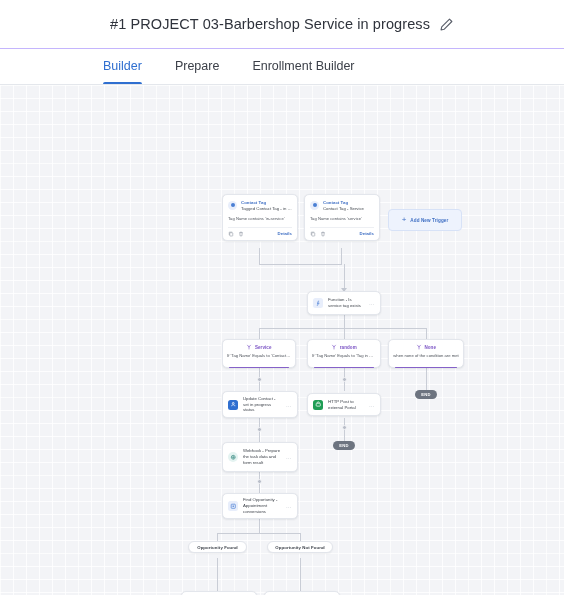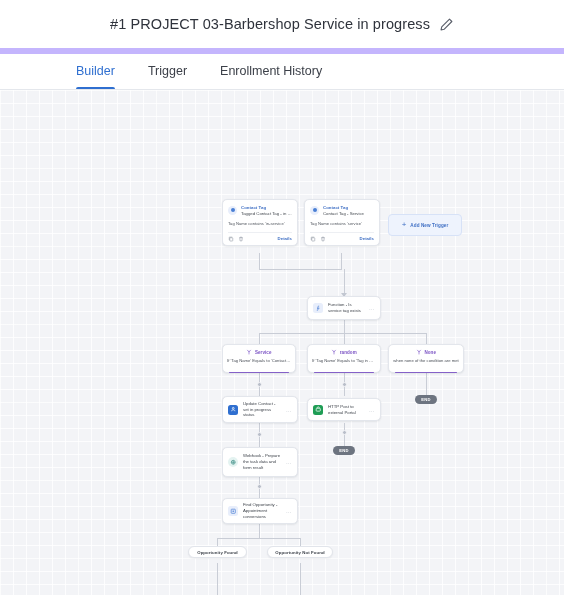--- a/index.html
+++ b/index.html
@@ -16,21 +16,21 @@
     -webkit-font-smoothing: antialiased;
   }
 
   
   .app-header {
     height: 48px;
     display: flex;
     align-items: center;
     justify-content: center;
     background: #ffffff;
-    border-bottom: 6px solid #c4b5fd;
+    border-bottom: 1px solid #c4b5fd;
     position: relative;
   }
   .title-wrap {
     display: flex;
     align-items: center;
     gap: 9px;
   }
   .page-title {
     font-size: 14.5px;
     font-weight: 400;
@@ -47,21 +47,21 @@
   }
   .edit-icon svg { display:block; width:15px; height:15px; }
 
   
   .tabbar {
     height: 36px;
     background: #ffffff;
     border-bottom: 1px solid #e4e7ec;
     display: flex;
     align-items: stretch;
-    padding-left: 76px;
+    padding-left: 103px;
     gap: 33px;
     box-sizing: border-box;
   }
   .tab {
     display: flex;
     align-items: center;
     font-size: 12.5px;
     color: #3c4049;
     cursor: pointer;
     position: relative;
@@ -351,24 +351,24 @@
       </svg>
     </span>
   </div>
 </div>
 
 <div class="tabbar">
   <div class="tab active">
     <span>Builder</span>
   </div>
   <div class="tab">
-    <span>Trigger</span>
+    <span>Prepare</span>
   </div>
   <div class="tab">
-    <span>Enrollment History</span>
+    <span>Enrollment Builder</span>
   </div>
 </div>
 
 <div class="canvas">
 
   <div class="edge-v" style="left:259px; top:163px; height:16px;"></div>
 
   <div class="edge-v" style="left:341px; top:163px; height:16px;"></div>
 
   <div class="edge-h" style="left:259px; top:179px; width:83px;"></div>

